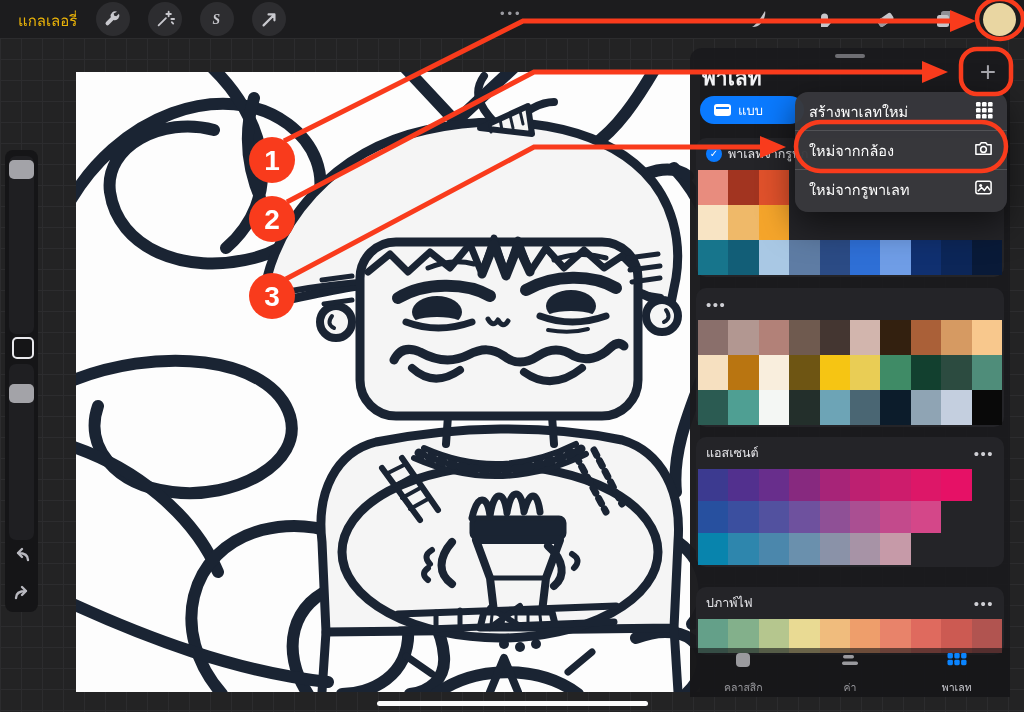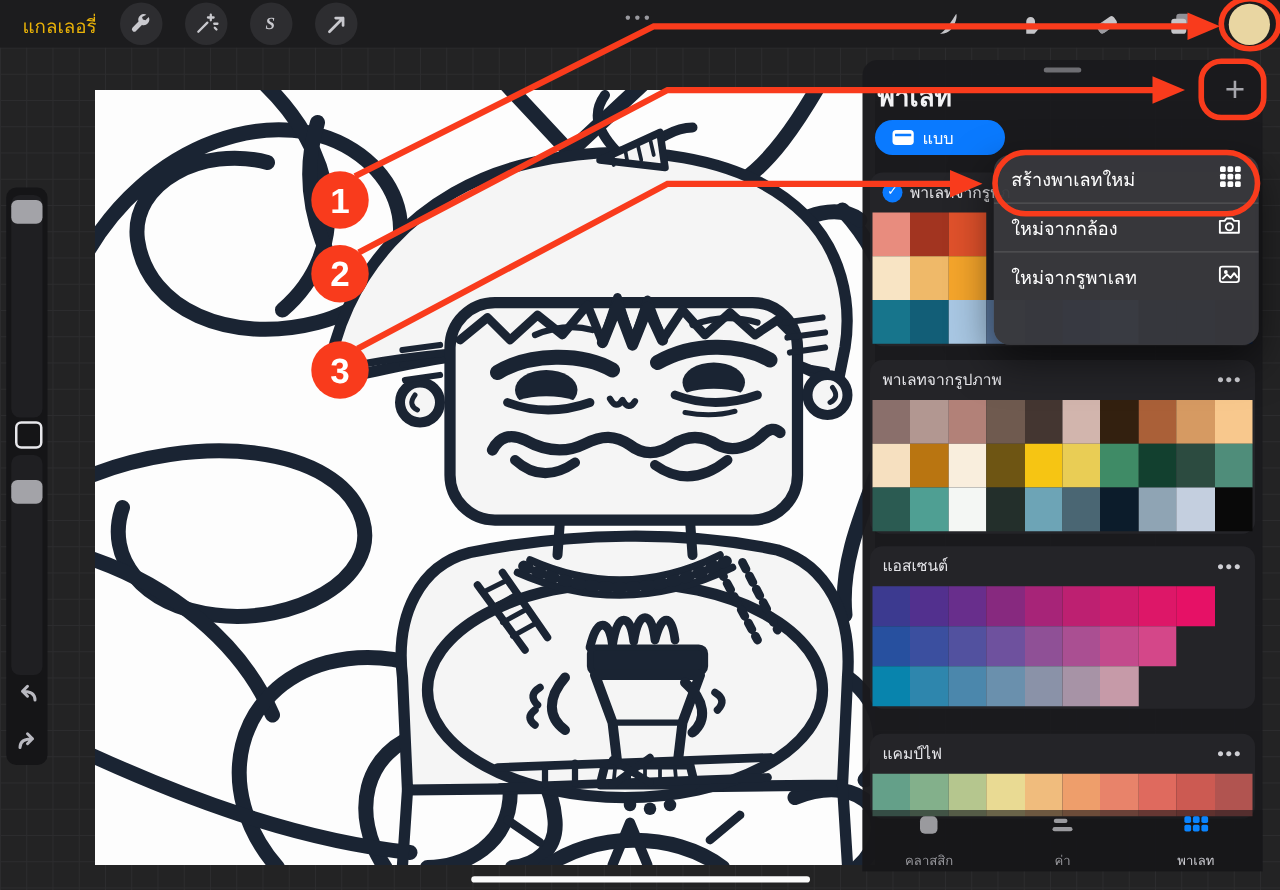--- a/index.html
+++ b/index.html
@@ -42,22 +42,22 @@
   .card-head{height:28px;display:flex;align-items:center;padding:2px 10px 0 10px;}
   .card-name{color:#e4e4e8;font-size:12.5px;flex:1;white-space:nowrap;overflow:hidden;}
   .check{width:16px;height:16px;border-radius:50%;background:#0a7aff;color:#fff;font-size:10px;line-height:16px;
          text-align:center;margin-right:6px;flex:0 0 16px;}
   .ellip{color:#cfcfd4;font-size:15px;letter-spacing:1.5px;}
   .sw-grid{padding:2px;}
   .sw-row{display:flex;}
   .sw{flex:0 0 10%;}
   .sw.hidden{visibility:hidden;}
   
-  .menu{position:absolute;left:105px;top:44px;width:212px;height:152px;background:rgba(56,56,60,0.97);
-        border-radius:13px;box-shadow:0 12px 34px rgba(0,0,0,.55);z-index:8;overflow:hidden;margin-top:32px;}
+  .menu{position:absolute;left:105px;top:44px;width:212px;height:120px;background:rgba(56,56,60,0.97);
+        border-radius:13px;box-shadow:0 12px 34px rgba(0,0,0,.55);z-index:8;overflow:hidden;}
   .menu-item{height:38px;display:flex;align-items:center;padding:0 14px;color:#fff;font-size:14.5px;
              border-bottom:1px solid rgba(255,255,255,.14);}
   .menu-item:last-child{border-bottom:none;}
   .menu-item .mi-label{flex:1;}
   
   .tabbar{position:absolute;left:0;top:600px;width:320px;height:49px;display:flex;background:rgba(22,22,24,.6);}
   .tab{flex:1;display:flex;flex-direction:column;align-items:center;justify-content:center;gap:4px;}
   .tab-label{font-size:10.5px;color:#97979c;}
   .tab.active .tab-label{color:#c9c9cf;}
   
@@ -284,21 +284,20 @@
               <div class="sw" style="background: rgb(46, 111, 214);"></div>
               <div class="sw" style="background: rgb(111, 157, 230);"></div>
               <div class="sw" style="background: rgb(16, 48, 112);"></div>
               <div class="sw" style="background: rgb(12, 38, 88);"></div>
               <div class="sw" style="background: rgb(9, 26, 56);"></div>
             </div>
           </div>
         </div>
         <div class="card" style="top: 240px;">
           <div class="card-head">
-            <div class="card-name">พาเลทจากรูปภาพ</div>
             <div class="ellip">•••</div>
           </div>
           <div class="sw-grid">
             <div class="sw-row" style="height: 35px;">
               <div class="sw" style="background: rgb(138, 111, 107);"></div>
               <div class="sw" style="background: rgb(178, 151, 145);"></div>
               <div class="sw" style="background: rgb(178, 129, 120);"></div>
               <div class="sw" style="background: rgb(111, 90, 79);"></div>
               <div class="sw" style="background: rgb(68, 54, 49);"></div>
               <div class="sw" style="background: rgb(210, 181, 173);"></div>
@@ -366,21 +365,21 @@
               <div class="sw" style="background: rgb(75, 135, 172);"></div>
               <div class="sw" style="background: rgb(106, 144, 173);"></div>
               <div class="sw" style="background: rgb(138, 146, 168);"></div>
               <div class="sw" style="background: rgb(167, 147, 166);"></div>
               <div class="sw" style="background: rgb(198, 154, 168);"></div>
             </div>
           </div>
         </div>
         <div class="card" style="top: 539px;">
           <div class="card-head">
-            <div class="card-name">แคมป์ไฟ</div>
+            <div class="card-name">ปภาพ์ไฟ</div>
             <div class="ellip">•••</div>
           </div>
           <div class="sw-grid">
             <div class="sw-row" style="height: 34px;">
               <div class="sw" style="background: rgb(100, 160, 137);"></div>
               <div class="sw" style="background: rgb(131, 176, 139);"></div>
               <div class="sw" style="background: rgb(181, 198, 142);"></div>
               <div class="sw" style="background: rgb(233, 218, 147);"></div>
               <div class="sw" style="background: rgb(240, 188, 125);"></div>
               <div class="sw" style="background: rgb(238, 158, 107);"></div>

